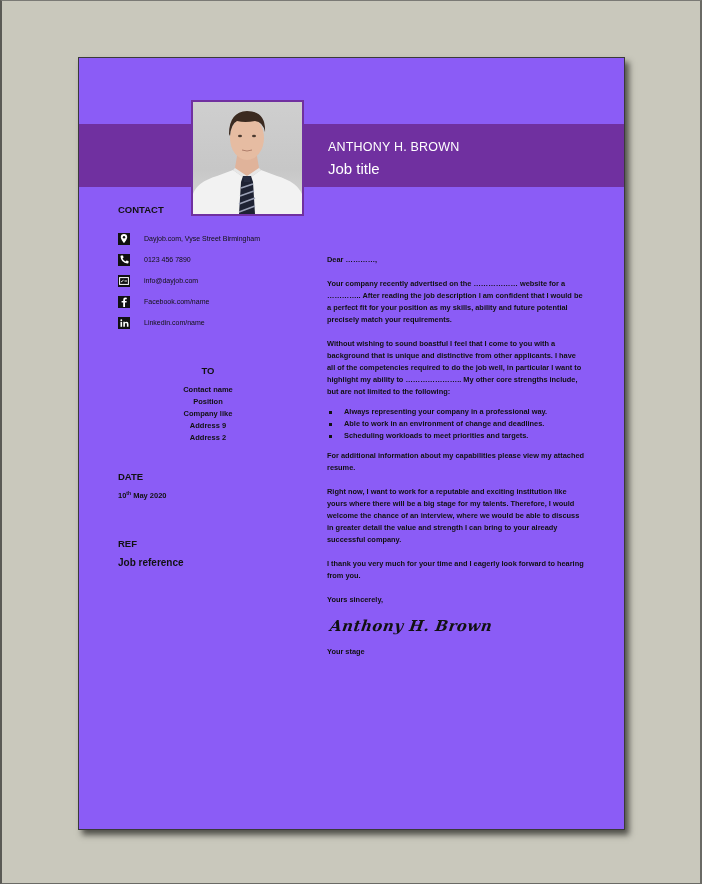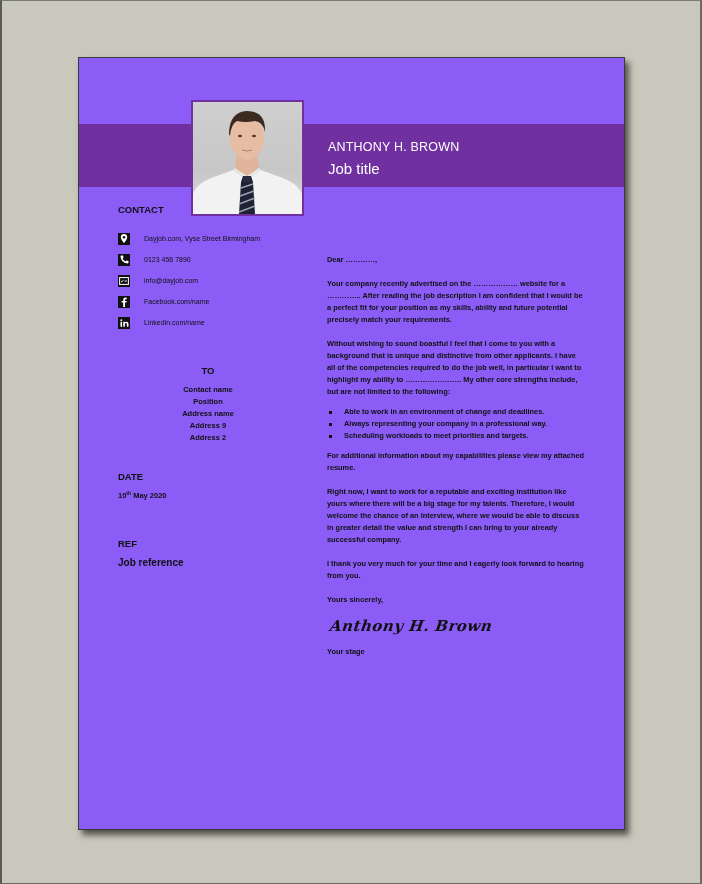--- a/index.html
+++ b/index.html
@@ -217,21 +217,21 @@
         </span>
         <span>Linkedin.com/name</span>
       </div>
     </div>
 
     <div class="to-block">
       <div class="section-title">TO</div>
       <div class="to-lines bold">
         <div>Contact name</div>
         <div>Position</div>
-        <div>Address name</div>
+        <div>Company like</div>
         <div>Address 9</div>
         <div>Address 2</div>
       </div>
     </div>
 
     <div class="date-block">
       <div class="section-title">DATE</div>
       <div class="date-val"><span>10</span><sup>th</sup><span> May 2020</span></div>
     </div>
 
@@ -239,22 +239,22 @@
       <div class="section-title">REF</div>
       <div class="ref-val bold">Job reference</div>
     </div>
   </div>
 
   <div class="letter bold">
     <div class="dear">Dear …………,</div>
     <p>Your company recently advertised on the ……………… website for a ………….. After reading the job description I am confident that I would be a perfect fit for your position as my skills, ability and future potential precisely match your requirements.</p>
     <p style="margin-bottom:10px;">Without wishing to sound boastful I feel that I come to you with a background that is unique and distinctive from other applicants. I have all of the competencies required to do the job well, in particular I want to highlight my ability to ………………….. My other core strengths include, but are not limited to the following:</p>
     <ul class="bullets">
+      <li>Always representing your company in a professional way.</li>
       <li>Able to work in an environment of change and deadlines.</li>
-      <li>Always representing your company in a professional way.</li>
       <li>Scheduling workloads to meet priorities and targets.</li>
     </ul>
     <p style="margin-top:8px;">For additional information about my capabilities please view my attached resume.</p>
     <p>Right now, I want to work for a reputable and exciting institution like yours where there will be a big stage for my talents. Therefore, I would welcome the chance of an interview, where we would be able to discuss in greater detail the value and strength I can bring to your already successful company.</p>
     <p>I thank you very much for your time and I eagerly look forward to hearing from you.</p>
     <div>Yours sincerely,</div>
     <div class="signature">Anthony H. Brown</div>
     <div class="your-name">Your stage</div>
   </div>
 

